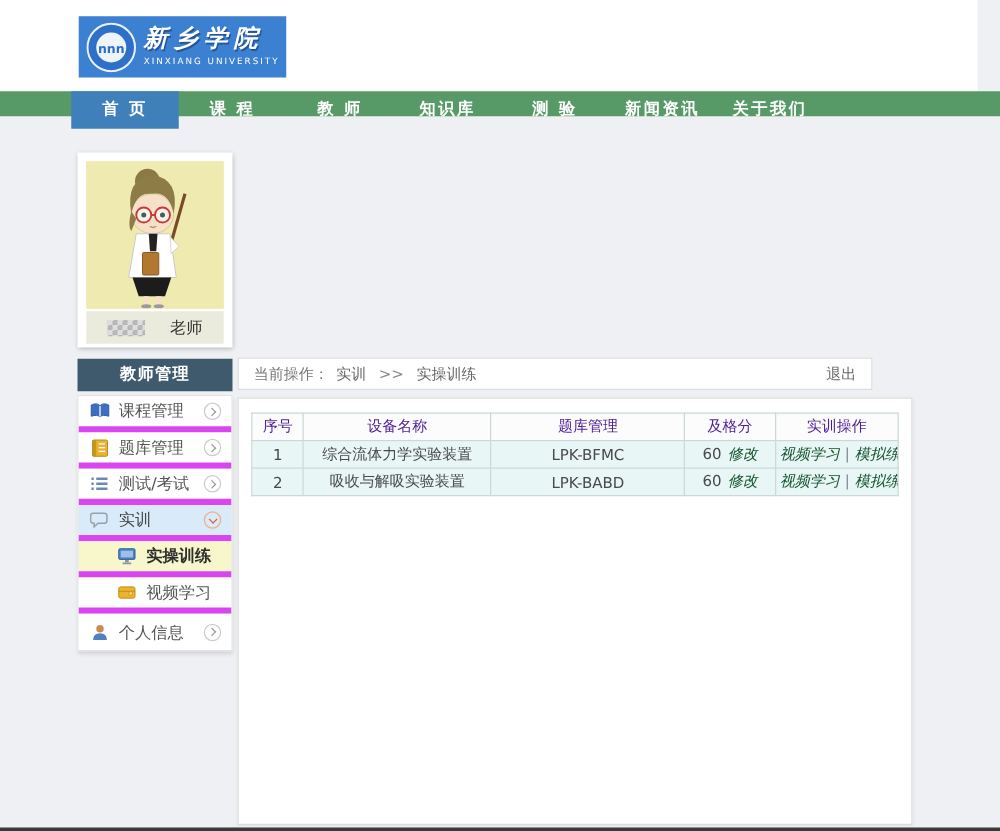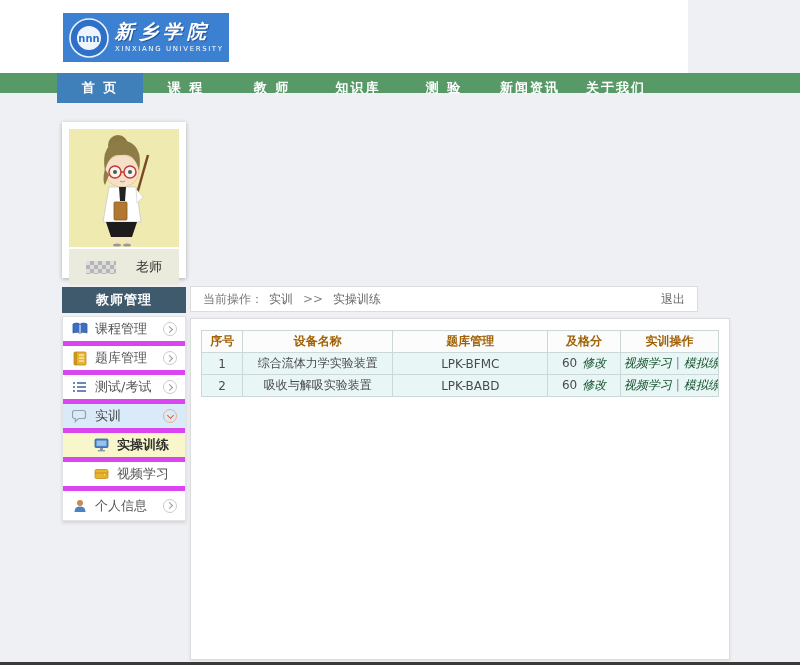--- a/index.html
+++ b/index.html
@@ -1,20 +1,20 @@
 <!DOCTYPE html>
 <html><head>
 <meta charset="utf-8">
 <style>
   html,body{margin:0;padding:0;}
   body{font-family:"DejaVu Sans","Liberation Sans",sans-serif;background:#eef0f3;}
   .stage{position:relative;width:800px;height:665px;background:#eef0f3;overflow:hidden;}
 
   
-  .topbar{position:absolute;left:0;top:0;width:688px;height:73px;background:#ffffff;}
+  .topbar{position:absolute;left:0;top:0;width:782px;height:73px;background:#ffffff;}
   .logo-band{position:absolute;left:63px;top:13px;width:166px;height:49px;background:#3b80d1;cursor:pointer;}
   .seal{position:absolute;left:6px;top:5px;width:40px;height:40px;}
   .logo-text{position:absolute;left:52px;top:5px;width:112px;}
   .logo-cn{font-family:"DejaVu Serif","Liberation Serif",serif;font-style:italic;font-weight:bold;
            color:#fff;font-size:19px;letter-spacing:5px;line-height:26px;white-space:nowrap;
            text-shadow:1px 1px 0 rgba(20,50,110,.55);}
   .logo-en{color:#fff;font-size:7px;letter-spacing:1.6px;line-height:10px;white-space:nowrap;}
 
   
   .nav{position:absolute;left:0;top:73px;width:800px;height:20px;background:#579a68;display:flex;padding-left:57px;box-sizing:border-box;}
@@ -56,21 +56,21 @@
   .slogan{position:absolute;color:#fff;font-family:"DejaVu Serif","Liberation Serif",serif;
      font-style:italic;font-size:20px;letter-spacing:2px;white-space:nowrap;
      text-shadow:0 1px 3px rgba(10,20,30,.5);z-index:3;}
   .slogan.l1{top:26px;right:117px;}
   .slogan.l2{top:57px;right:7px;}
 
   
   .avatar-card{position:absolute;left:62px;top:122px;width:124px;height:156px;background:#fff;
      box-sizing:border-box;padding:7px;z-index:6;box-shadow:0 1px 4px rgba(0,0,0,.28);}
   .avatar-img{width:110px;height:118px;background:#efeab0;overflow:hidden;}
-  .avatar-name{margin-top:2px;height:36px;background:#ebebdd;display:flex;align-items:center;justify-content:center;
+  .avatar-name{margin-top:2px;height:26px;background:#ebebdd;display:flex;align-items:center;justify-content:center;
      font-size:13px;color:#333;gap:20px;}
   .redacted{display:inline-block;width:30px;height:13px;
      background-image:linear-gradient(45deg,#b5b5b5 25%,transparent 25%,transparent 75%,#b5b5b5 75%),
                       linear-gradient(45deg,#b5b5b5 25%,#dedede 25%,#dedede 75%,#b5b5b5 75%);
      background-size:8px 8px;background-position:0 0,4px 4px;}
 
   
   .side-header{position:absolute;left:62px;top:287px;width:124px;height:26px;background:#3f5a6d;
      color:#fff;font-size:13px;font-weight:bold;line-height:26px;text-align:center;letter-spacing:1px;}
   .side-menu{position:absolute;left:62px;top:316px;width:124px;background:#fff;
@@ -99,21 +99,21 @@
   .crumbbar .cur{color:#666;}
   .logout{margin-left:auto;color:#666;cursor:pointer;}
 
   
   .panel{position:absolute;left:190px;top:318px;width:540px;height:342px;background:#fff;
      border:1px solid #dcdcdc;box-sizing:border-box;box-shadow:0 1px 3px rgba(0,0,0,.08);}
   table.devices{border-collapse:collapse;width:calc(100% - 20px);margin:11px 10px 0 10px;
      font-size:12px;color:#4a4a4a;table-layout:fixed;}
   .devices th,.devices td{border:1px solid #ccd7d8;height:19px;text-align:center;padding:1px 3px;
      overflow:hidden;white-space:nowrap;}
-  .devices th{background:#fcfcfc;font-weight:bold;color:#a16207;}
+  .devices th{background:#fcfcfc;font-weight:normal;color:#4c1d95;}
   .devices td{background:#e9f6f6;}
   .col-no{width:8%;} .col-name{width:29%;} .col-model{width:30%;} .col-score{width:14%;} .col-ops{width:19%;}
   .lnk{color:#14532d;cursor:pointer;font-style:italic;}
   .score-val{margin-right:5px;}
   .op-sep{margin:0 4px;color:#7d8a92;}
 
   .footer-bar{position:absolute;left:0;bottom:0;width:800px;height:3px;background:#3a3a3a;}
 </style>
 </head>
 <body>

